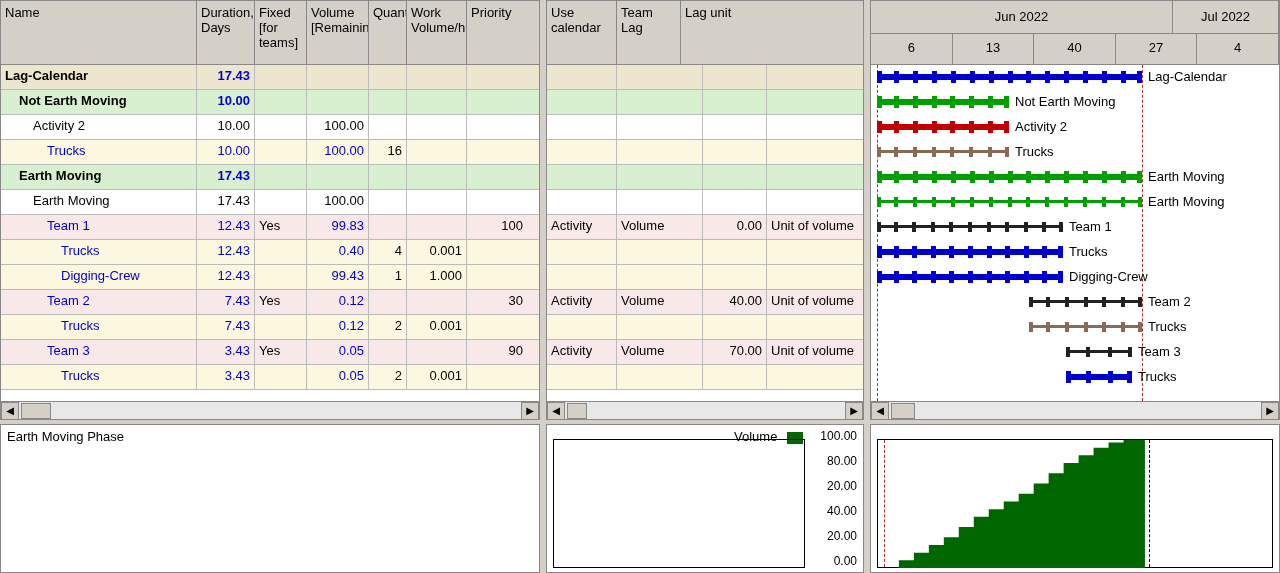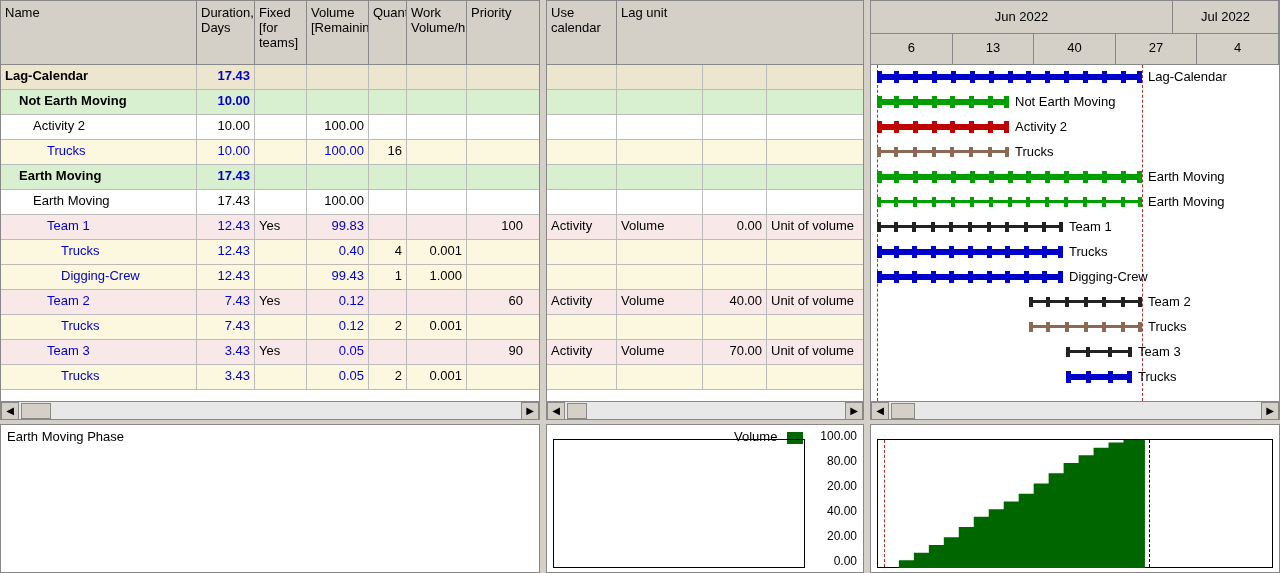--- a/index.html
+++ b/index.html
@@ -287,21 +287,21 @@
             <div class="gcell num" style="width: 60px;">1.000</div>
             <div class="gcell num" style="width: 60px;"></div>
           </div>
           <div class="grow bg-pink">
             <div class="gcell blue" style="width: 196px; padding-left: 46px;">Team 2</div>
             <div class="gcell blue num" style="width: 58px;">7.43</div>
             <div class="gcell " style="width: 52px;">Yes</div>
             <div class="gcell blue num" style="width: 62px;">0.12</div>
             <div class="gcell num" style="width: 38px;"></div>
             <div class="gcell num" style="width: 60px;"></div>
-            <div class="gcell num" style="width: 60px;">60</div>
+            <div class="gcell num" style="width: 60px;">30</div>
           </div>
           <div class="grow bg-yellow">
             <div class="gcell blue" style="width: 196px; padding-left: 60px;">Trucks</div>
             <div class="gcell blue num" style="width: 58px;">7.43</div>
             <div class="gcell " style="width: 52px;"></div>
             <div class="gcell blue num" style="width: 62px;">0.12</div>
             <div class="gcell num" style="width: 38px;">2</div>
             <div class="gcell num" style="width: 60px;">0.001</div>
             <div class="gcell num" style="width: 60px;"></div>
           </div>
@@ -331,20 +331,21 @@
           </div>
         <div class="sbtn">▶</div>
       </div>
     </div>
 
     <div class="gap"></div>
 
     <div class="panel panel-mid">
       <div class="grid-header" id="hdr-mid">
           <div class="hcell" style="width: 70px;">Use calendar</div>
+          <div class="hcell" style="width: 64px;">Team Lag</div>
           <div class="hcell" style="width: 96px;">Lag unit</div>
         </div>
       <div class="grid-body" id="body-mid">
           <div class="grow bg-tan bold">
             <div class="gcell" style="width: 70px;"></div>
             <div class="gcell" style="width: 86px;"></div>
             <div class="gcell num" style="width: 64px;"></div>
             <div class="gcell" style="width: 96px;"></div>
           </div>
           <div class="grow bg-green bold">

